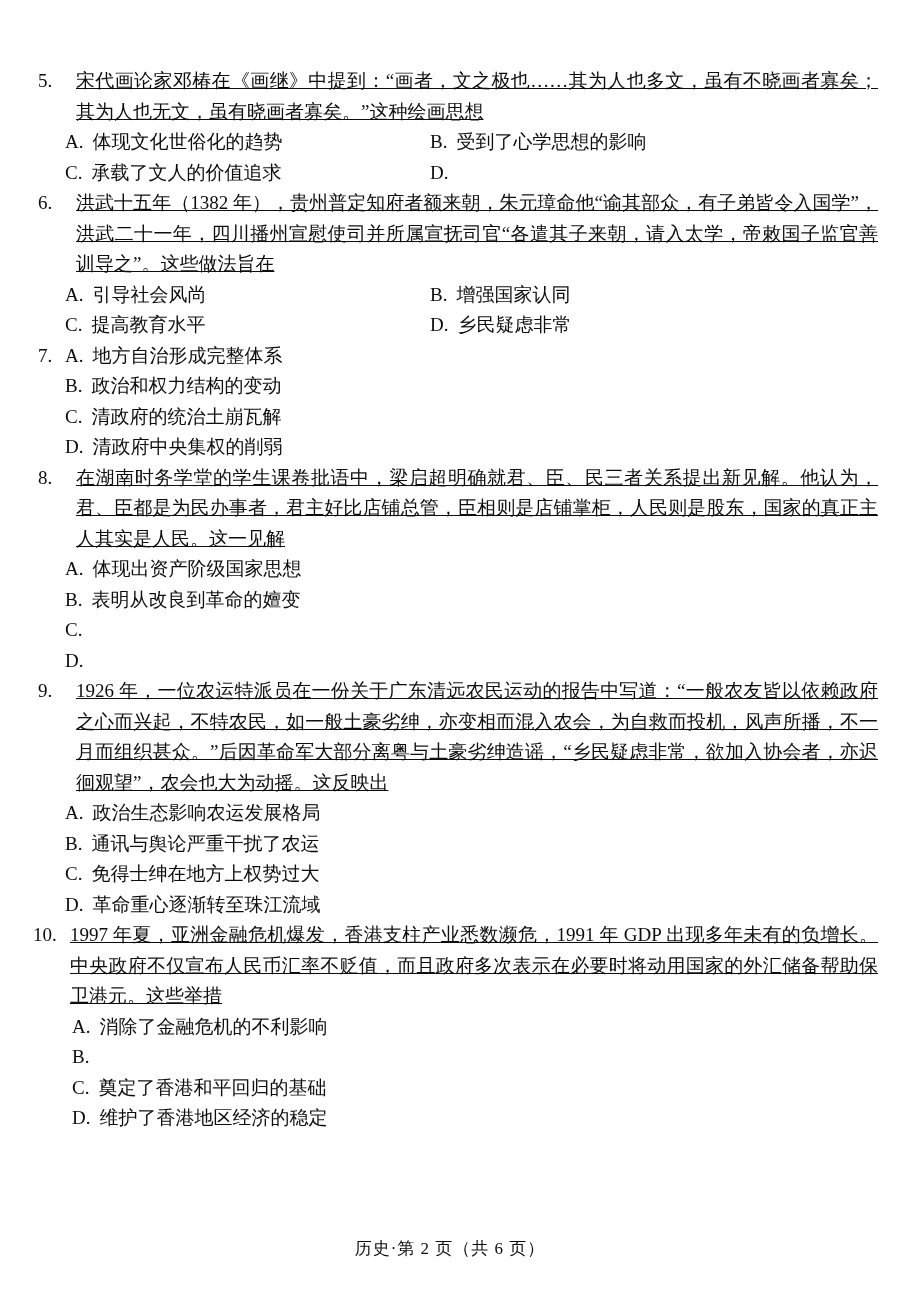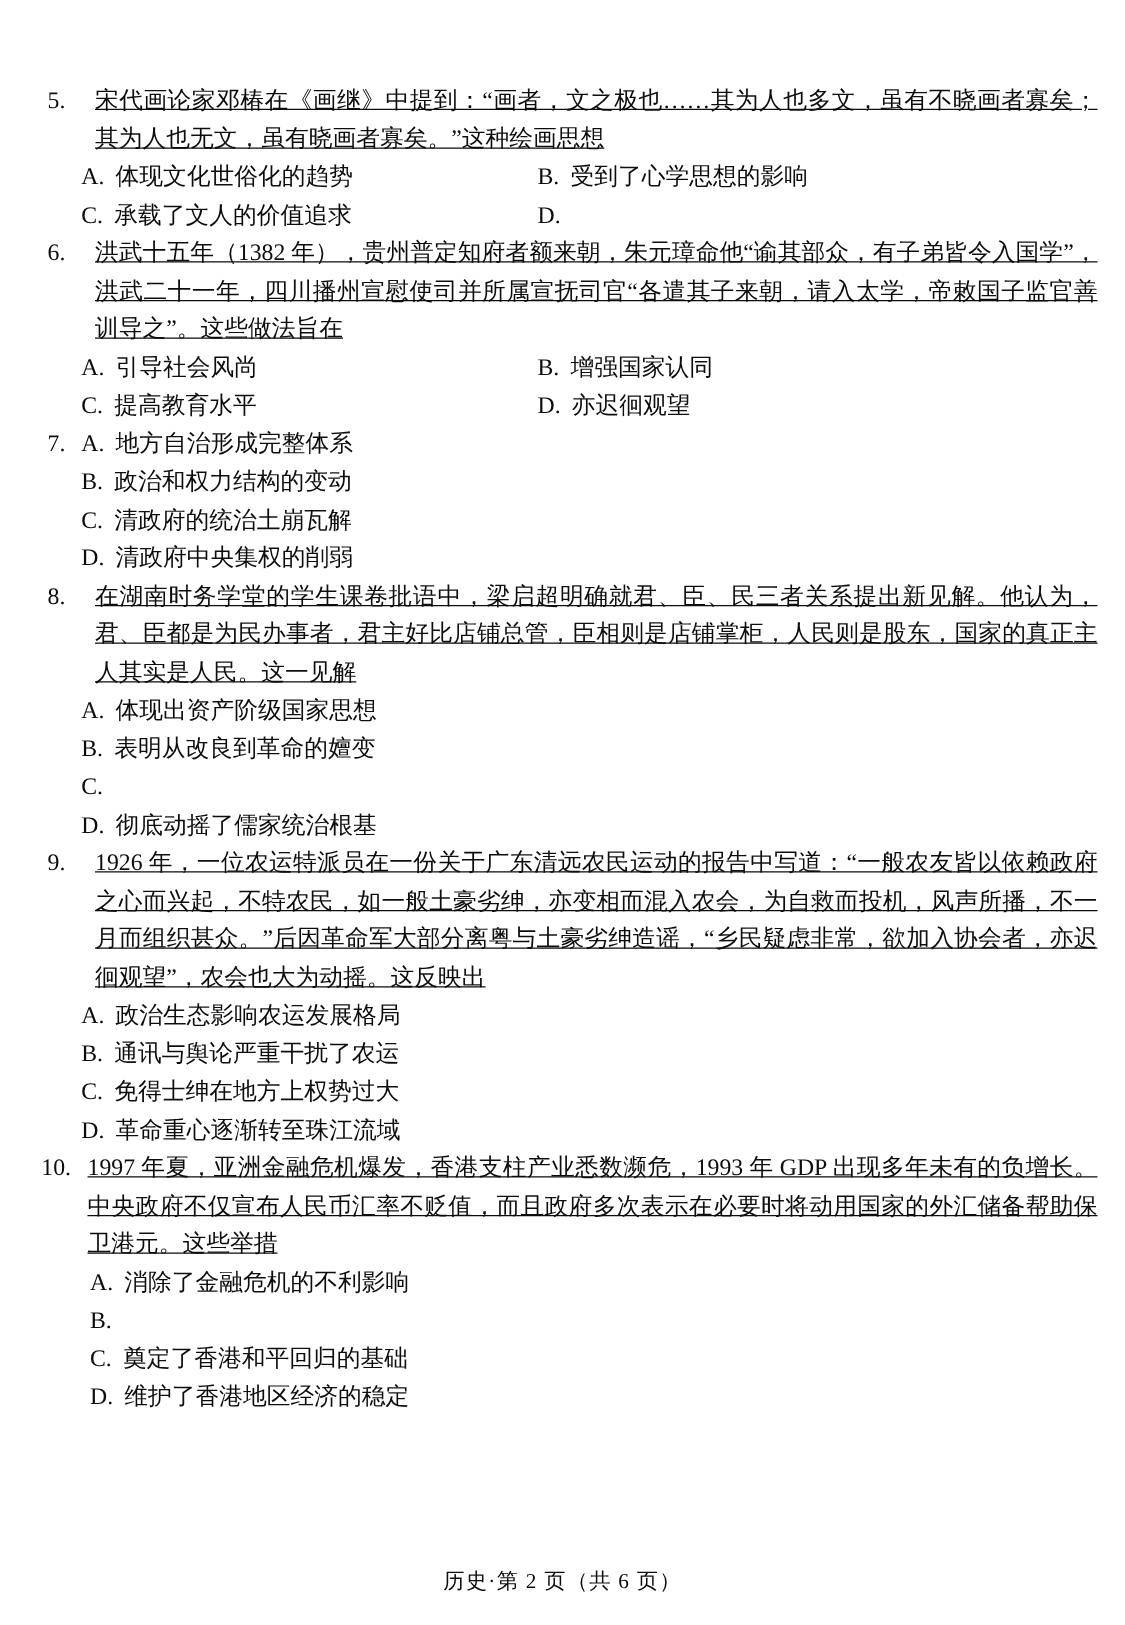--- a/index.html
+++ b/index.html
@@ -53,21 +53,21 @@
     align-items: baseline;
   }
   .olabel {
     flex: 0 0 auto;
     margin-right: 9px;
   }
   .otext { flex: 0 1 auto; }
   .footer {
     position: absolute;
     left: 0;
-    bottom: 24px;
+    bottom: 40px;
     width: 100%;
     text-align: center;
     font-size: 17px;
     letter-spacing: 1px;
   }
 </style>
 </head>
 <body>
 
 <div class="page">
@@ -105,21 +105,21 @@
       <div class="opt">
         <span class="olabel">B.</span>
         <span class="otext">增强国家认同</span>
       </div>
       <div class="opt">
         <span class="olabel">C.</span>
         <span class="otext">提高教育水平</span>
       </div>
       <div class="opt">
         <span class="olabel">D.</span>
-        <span class="otext">亦迟徊观望</span>
+        <span class="otext">乡民疑虑非常</span>
       </div>
     </div>
   </section>
 
   <section class="question">
     <span class="qnum">7.</span>
     <div class="options">
       <div class="opt">
         <span class="olabel">A.</span>
         <span class="otext">地方自治形成完整体系</span>
@@ -149,21 +149,20 @@
       </div>
       <div class="opt">
         <span class="olabel">B.</span>
         <span class="otext">表明从改良到革命的嬗变</span>
       </div>
       <div class="opt">
         <span class="olabel">C.</span>
       </div>
       <div class="opt">
         <span class="olabel">D.</span>
-        <span class="otext">彻底动摇了儒家统治根基</span>
       </div>
     </div>
   </section>
 
   <section class="question">
     <span class="qnum">9.</span>
     <p class="stem">1926 年，一位农运特派员在一份关于广东清远农民运动的报告中写道：“一般农友皆以依赖政府之心而兴起，不特农民，如一般土豪劣绅，亦变相而混入农会，为自救而投机，风声所播，不一月而组织甚众。”后因革命军大部分离粤与土豪劣绅造谣，“乡民疑虑非常，欲加入协会者，亦迟徊观望”，农会也大为动摇。这反映出</p>
     <div class="options">
       <div class="opt">
         <span class="olabel">A.</span>
@@ -179,21 +178,21 @@
       </div>
       <div class="opt">
         <span class="olabel">D.</span>
         <span class="otext">革命重心逐渐转至珠江流域</span>
       </div>
     </div>
   </section>
 
   <section class="question q10">
     <span class="qnum">10.</span>
-    <p class="stem">1997 年夏，亚洲金融危机爆发，香港支柱产业悉数濒危，1993 年 GDP 出现多年未有的负增长。中央政府不仅宣布人民币汇率不贬值，而且政府多次表示在必要时将动用国家的外汇储备帮助保卫港元。这些举措</p>
+    <p class="stem">1997 年夏，亚洲金融危机爆发，香港支柱产业悉数濒危，1991 年 GDP 出现多年未有的负增长。中央政府不仅宣布人民币汇率不贬值，而且政府多次表示在必要时将动用国家的外汇储备帮助保卫港元。这些举措</p>
     <div class="options">
       <div class="opt">
         <span class="olabel">A.</span>
         <span class="otext">消除了金融危机的不利影响</span>
       </div>
       <div class="opt">
         <span class="olabel">B.</span>
       </div>
       <div class="opt">
         <span class="olabel">C.</span>

